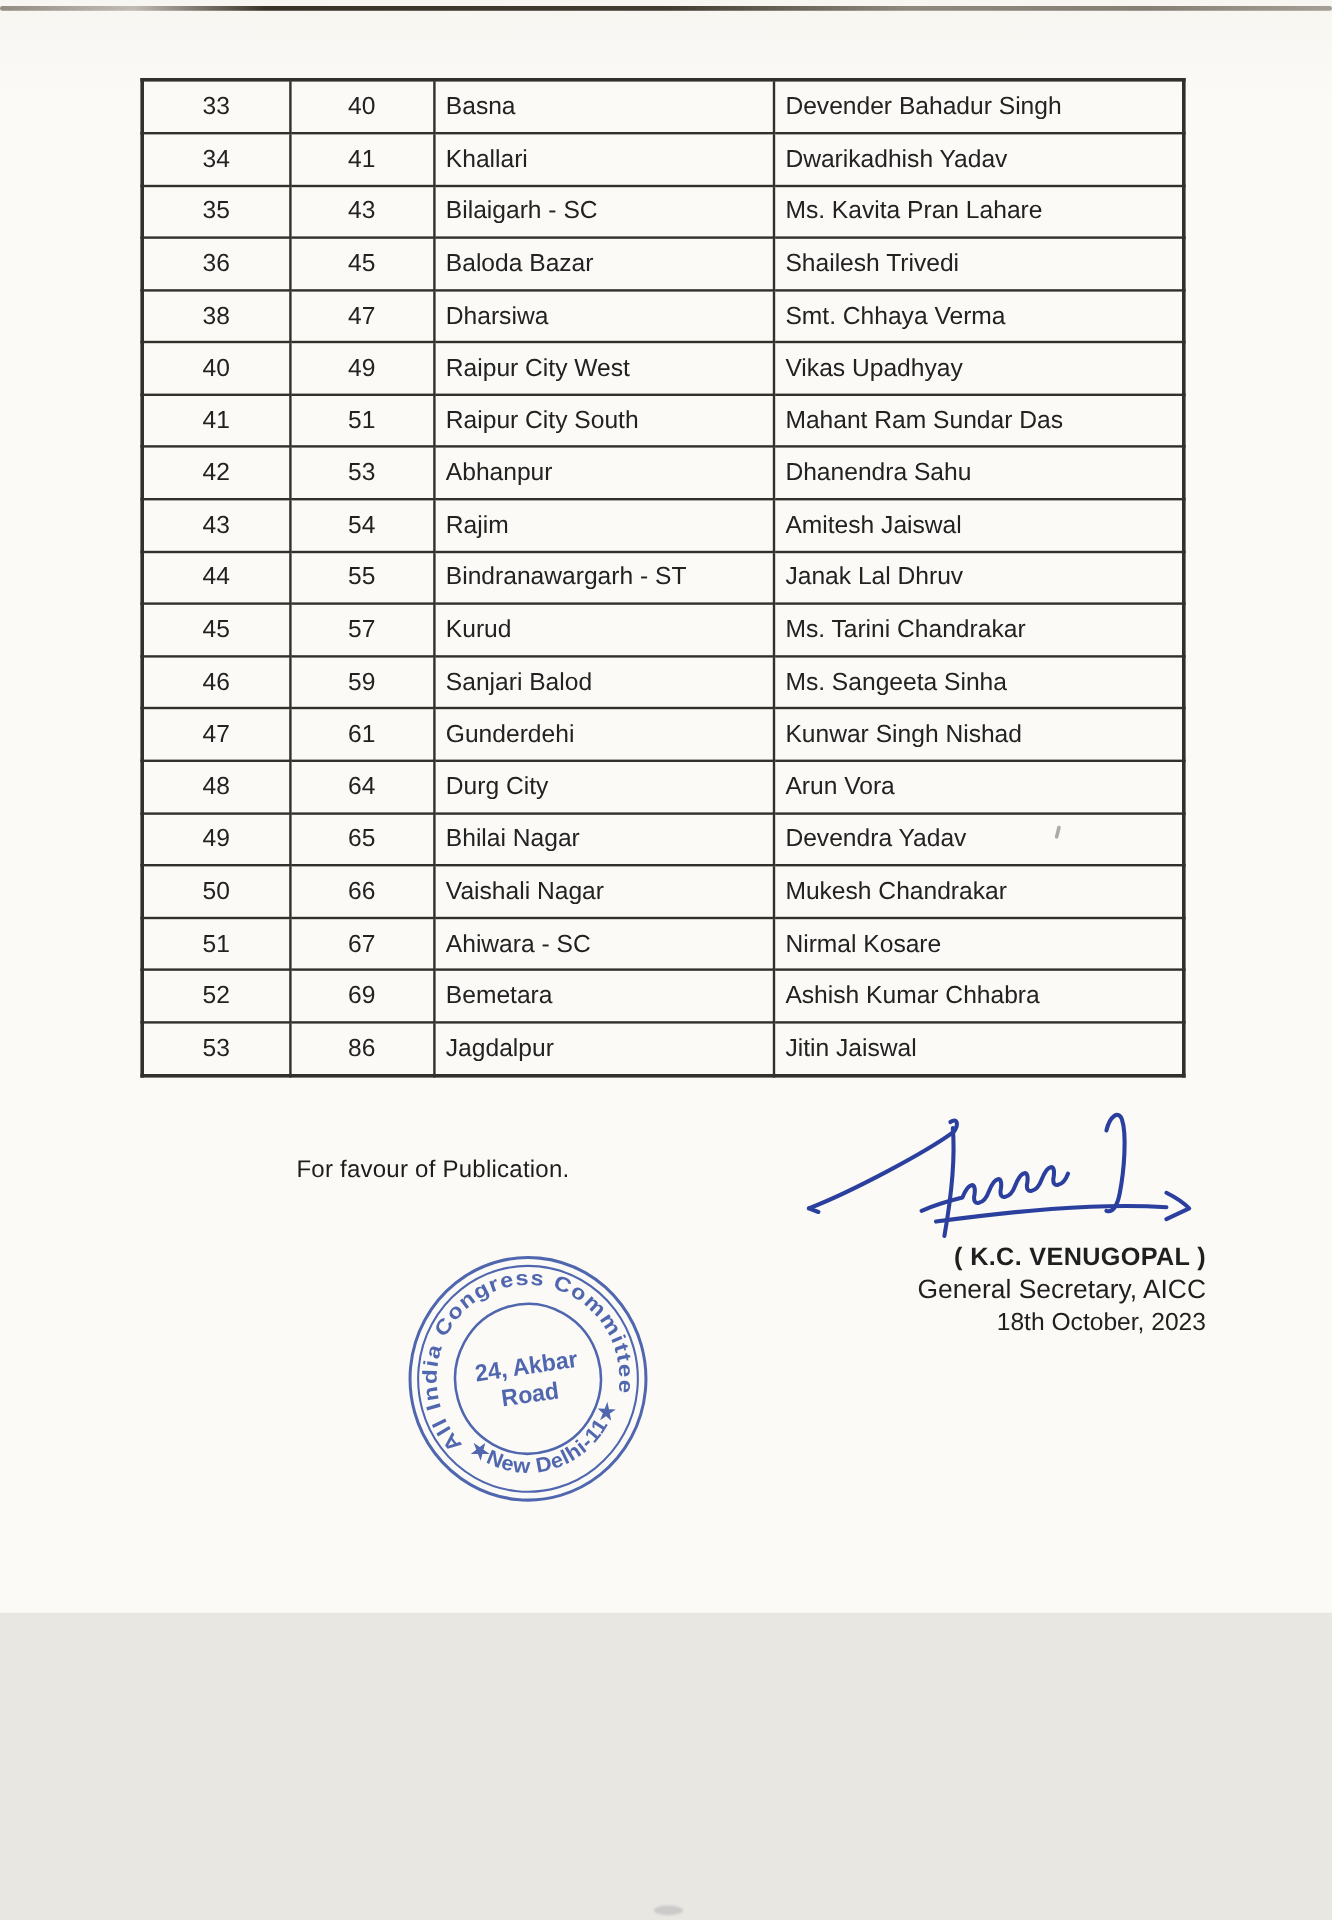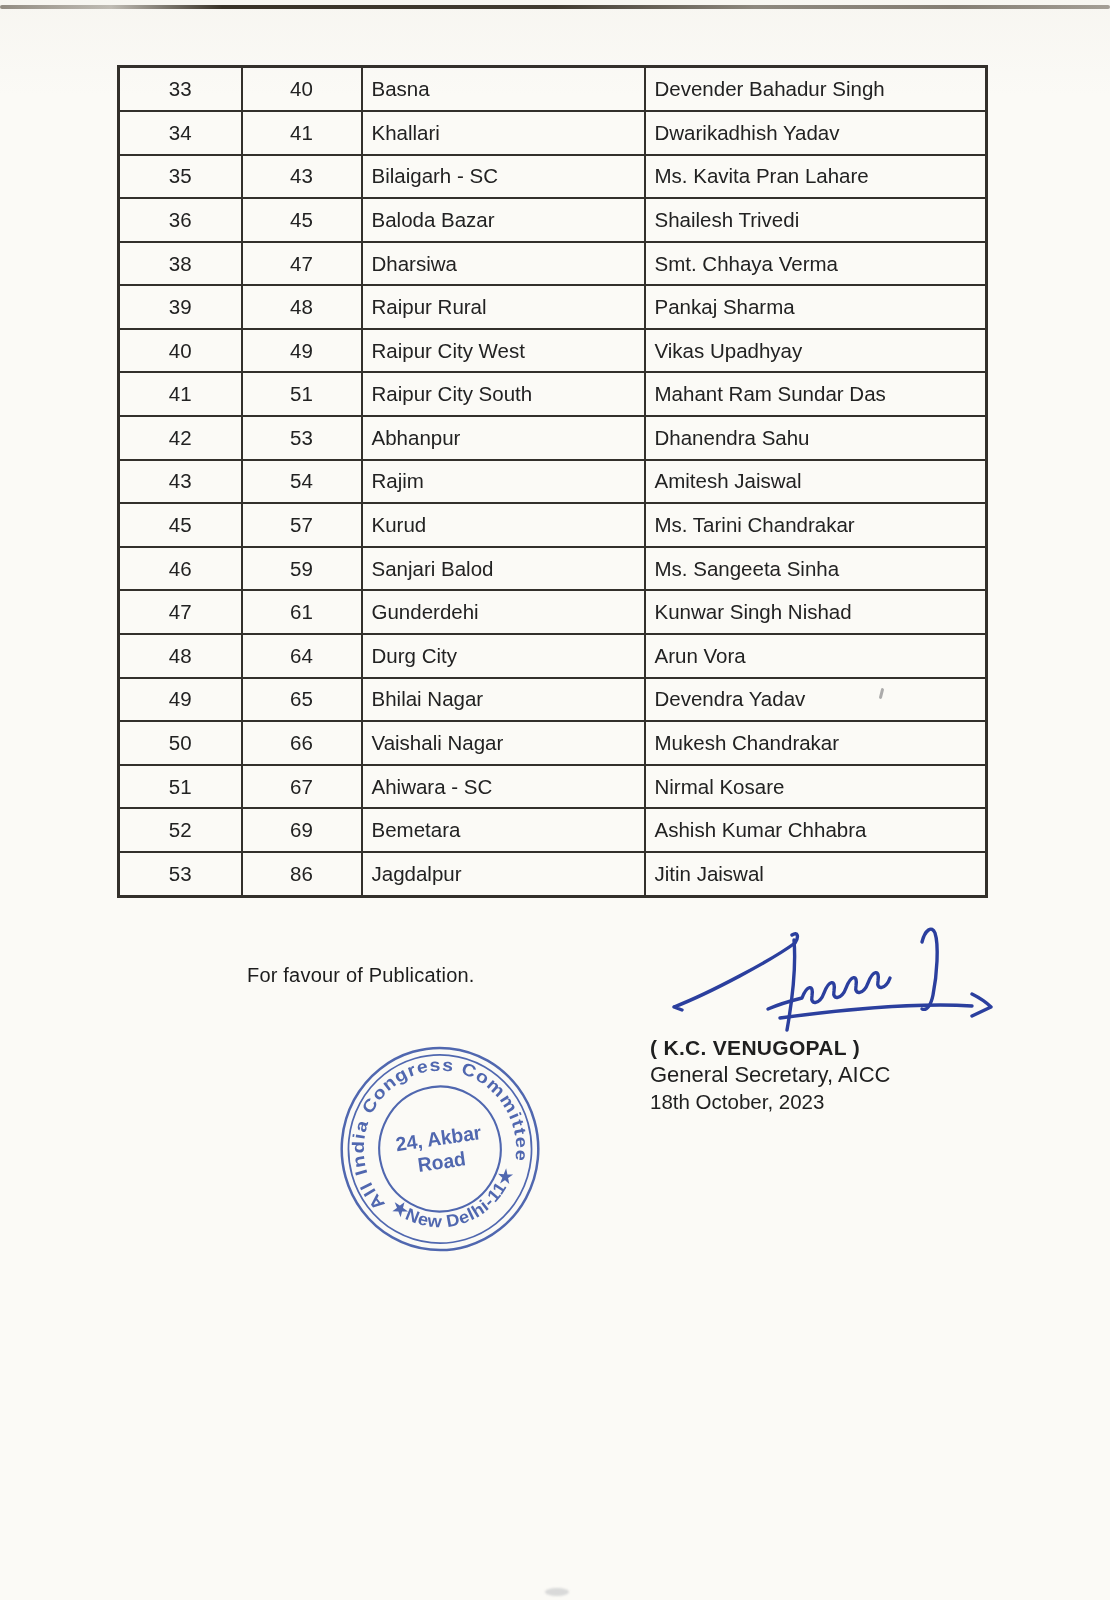--- a/index.html
+++ b/index.html
@@ -10,21 +10,21 @@
     --paper:#fbfaf6;
   }
   *{box-sizing:border-box;}
   html,body{margin:0;padding:0;}
   body{
     width:1110px;height:1600px;overflow:hidden;
     background:#e9e7e2;
     font-family:"Liberation Sans", sans-serif;
   }
   #page{
-    position:relative;width:1110px;height:1600px;
+    position:relative;width:1110px;height:1344px;
     background:
       linear-gradient(180deg, rgba(240,238,232,.35) 0%, rgba(255,255,255,0) 6%),
       var(--paper);
   }
   
   .scan-line-top{
     position:absolute;left:0;top:5px;width:1110px;height:4px;
     background:linear-gradient(90deg,
       rgba(62,52,38,.55) 0%, rgba(62,52,38,.30) 10%,
       rgba(40,33,22,.92) 20%, rgba(40,33,22,.88) 50%,
@@ -53,21 +53,21 @@
     letter-spacing:.2px;
     margin-top:34px;
   }
   
   .signature{position:absolute;left:650px;top:890px;width:360px;height:150px;}
   .signature path{stroke:var(--signature-blue);stroke-width:3.4;fill:none;
     stroke-linecap:round;stroke-linejoin:round;}
   
   .sig-block{
     position:absolute;left:650px;top:1034px;width:355px;
-    text-align:left;color:#1f1f1f;line-height:27px;
+    text-align:right;color:#1f1f1f;line-height:27px;
   }
   .sig-name{font-size:21px;font-weight:bold;letter-spacing:.3px;}
   .sig-title{font-size:22px;}
   .sig-date{font-size:20.5px;}
   
   .stamp{position:absolute;left:334px;top:1040px;width:212px;height:218px;opacity:.9;}
   .stamp circle{fill:none;stroke:var(--stamp-blue);}
   .stamp text{fill:var(--stamp-blue);font-family:"Liberation Sans",sans-serif;}
   .arc-text{font-size:17.5px;letter-spacing:1px;font-weight:bold;}
   .arc-text-bottom{font-size:17.5px;letter-spacing:.5px;font-weight:bold;}
@@ -121,26 +121,20 @@
           <td class="c2">Baloda Bazar</td>
           <td class="c3">Shailesh Trivedi</td>
         </tr>
         <tr>
           <td class="c0">38</td>
           <td class="c1">47</td>
           <td class="c2">Dharsiwa</td>
           <td class="c3">Smt. Chhaya Verma</td>
         </tr>
         <tr>
-          <td class="c0">39</td>
-          <td class="c1">48</td>
-          <td class="c2">Raipur Rural</td>
-          <td class="c3">Pankaj Sharma</td>
-        </tr>
-        <tr>
           <td class="c0">40</td>
           <td class="c1">49</td>
           <td class="c2">Raipur City West</td>
           <td class="c3">Vikas Upadhyay</td>
         </tr>
         <tr>
           <td class="c0">41</td>
           <td class="c1">51</td>
           <td class="c2">Raipur City South</td>
           <td class="c3">Mahant Ram Sundar Das</td>
@@ -149,20 +143,26 @@
           <td class="c0">42</td>
           <td class="c1">53</td>
           <td class="c2">Abhanpur</td>
           <td class="c3">Dhanendra Sahu</td>
         </tr>
         <tr>
           <td class="c0">43</td>
           <td class="c1">54</td>
           <td class="c2">Rajim</td>
           <td class="c3">Amitesh Jaiswal</td>
+        </tr>
+        <tr>
+          <td class="c0">44</td>
+          <td class="c1">55</td>
+          <td class="c2">Bindranawargarh - ST</td>
+          <td class="c3">Janak Lal Dhruv</td>
         </tr>
         <tr>
           <td class="c0">45</td>
           <td class="c1">57</td>
           <td class="c2">Kurud</td>
           <td class="c3">Ms. Tarini Chandrakar</td>
         </tr>
         <tr>
           <td class="c0">46</td>
           <td class="c1">59</td>

